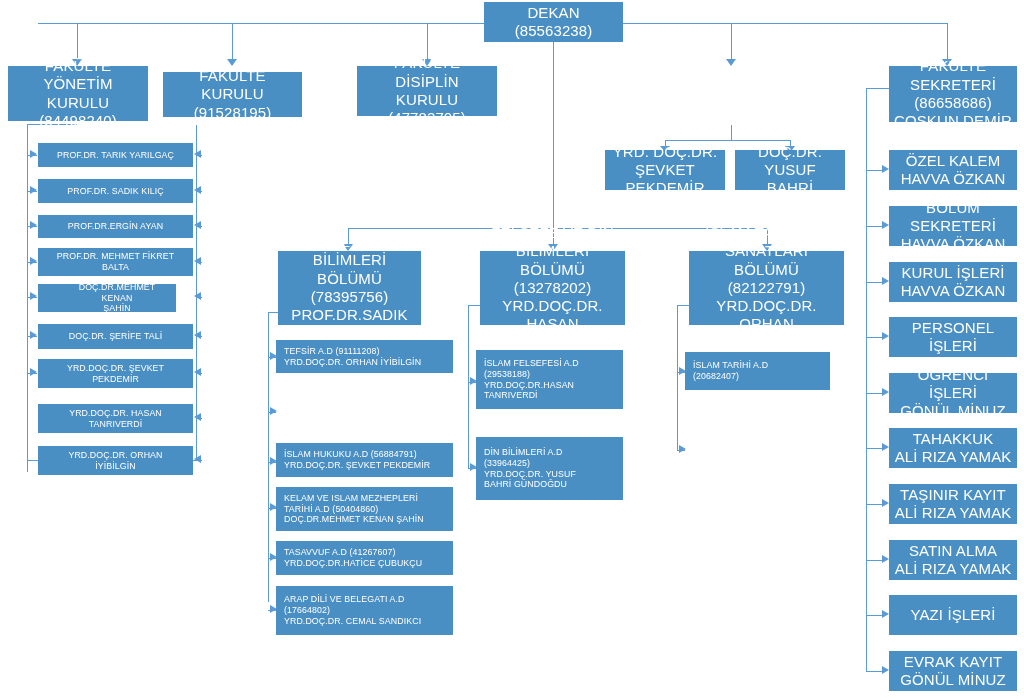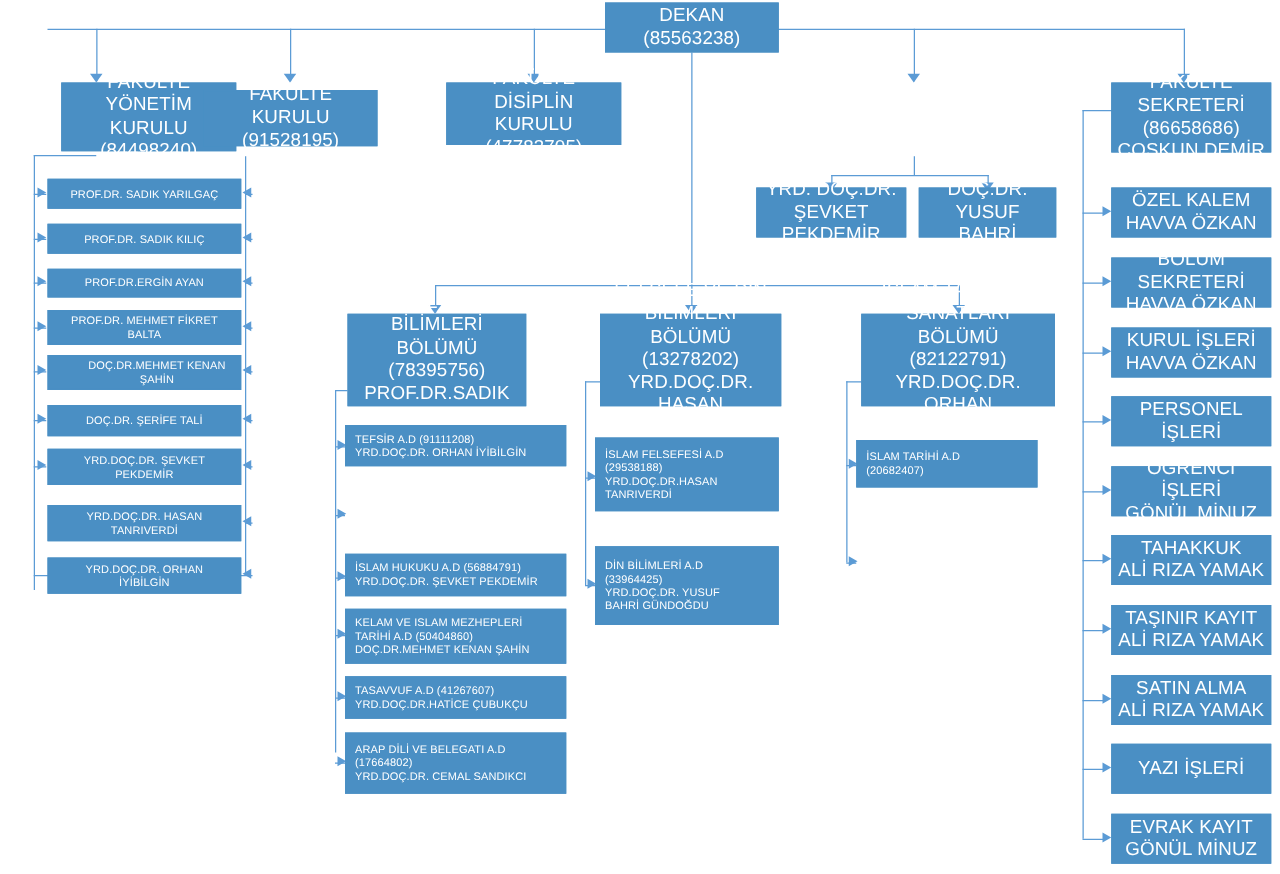--- a/index.html
+++ b/index.html
@@ -170,53 +170,53 @@
   <div class="arr-r" style="left:882px;top:555px;"></div>
   <div class="ln h" style="left:866px;top:615px;width:18px;"></div>
   <div class="arr-r" style="left:882px;top:610px;"></div>
   <div class="ln h" style="left:866px;top:671px;width:18px;"></div>
   <div class="arr-r" style="left:882px;top:666px;"></div>
 
   <div class="box c fs9" style="left:484px;top:2px;width:139px;height:40px;">
     <span class="txt">DEKAN<br>(85563238)</span>
   </div>
 
-  <div class="box c fs9" style="left:8px;top:66px;width:140px;height:55px;margin-left:41px;">
+  <div class="box c fs9" style="left:8px;top:66px;width:140px;height:55px;">
     <span class="txt">FAKÜLTE YÖNETİM<br>KURULU<br>(84498240)</span>
   </div>
   <div class="box c fs9" style="left:163px;top:72px;width:139px;height:45px;">
     <span class="txt">FAKÜLTE KURULU<br>(91528195)</span>
   </div>
   <div class="box c fs9" style="left:357px;top:66px;width:140px;height:50px;">
     <span class="txt">FAKÜLTE DİSİPLİN<br>KURULU<br>(47783705)</span>
   </div>
   <div class="box c fs9" style="left:889px;top:66px;width:128px;height:56px;justify-content:center;">
     <span class="txt">FAKÜLTE SEKRETERİ<br>(86658686)<br>COŞKUN DEMİR</span>
   </div>
 
   <div class="box c fs9" style="left:605px;top:150px;width:120px;height:40px;">
     <span class="txt">YRD. DOÇ.DR.<br>ŞEVKET PEKDEMİR</span>
   </div>
   <div class="box c fs9" style="left:735px;top:150px;width:110px;height:40px;">
     <span class="txt">YRD. DOÇ.DR.<br>YUSUF BAHRİ<br>GÜNDOĞDU</span>
   </div>
 
   <div class="box c fs85" style="left:38px;top:143px;width:155px;height:24px;">
-    <span class="txt">PROF.DR. SADIK YARILGAÇ</span>
+    <span class="txt">PROF.DR. TARIK YARILGAÇ</span>
   </div>
   <div class="box c fs85" style="left:38px;top:179px;width:155px;height:24px;">
     <span class="txt">PROF.DR. SADIK KILIÇ</span>
   </div>
   <div class="box c fs85" style="left:38px;top:215px;width:155px;height:23px;">
     <span class="txt">PROF.DR.ERGİN AYAN</span>
   </div>
   <div class="box c fs85" style="left:38px;top:248px;width:155px;height:28px;">
     <span class="txt">PROF.DR. MEHMET FİKRET<br>BALTA</span>
   </div>
-  <div class="box c fs85" style="left:38px;top:284px;width:155px;height:28px;padding-left:20px;">
+  <div class="box c fs85" style="left:38px;top:284px;width:138px;height:28px;padding-left:20px;">
     <span class="txt">DOÇ.DR.MEHMET KENAN<br>ŞAHİN</span>
   </div>
   <div class="box c fs85" style="left:38px;top:324px;width:155px;height:25px;">
     <span class="txt">DOÇ.DR. ŞERİFE TALİ</span>
   </div>
   <div class="box c fs85" style="left:38px;top:359px;width:155px;height:29px;">
     <span class="txt">YRD.DOÇ.DR. ŞEVKET<br>PEKDEMİR</span>
   </div>
   <div class="box c fs85" style="left:38px;top:404px;width:155px;height:29px;">
     <span class="txt">YRD.DOÇ.DR. HASAN<br>TANRIVERDİ</span>

